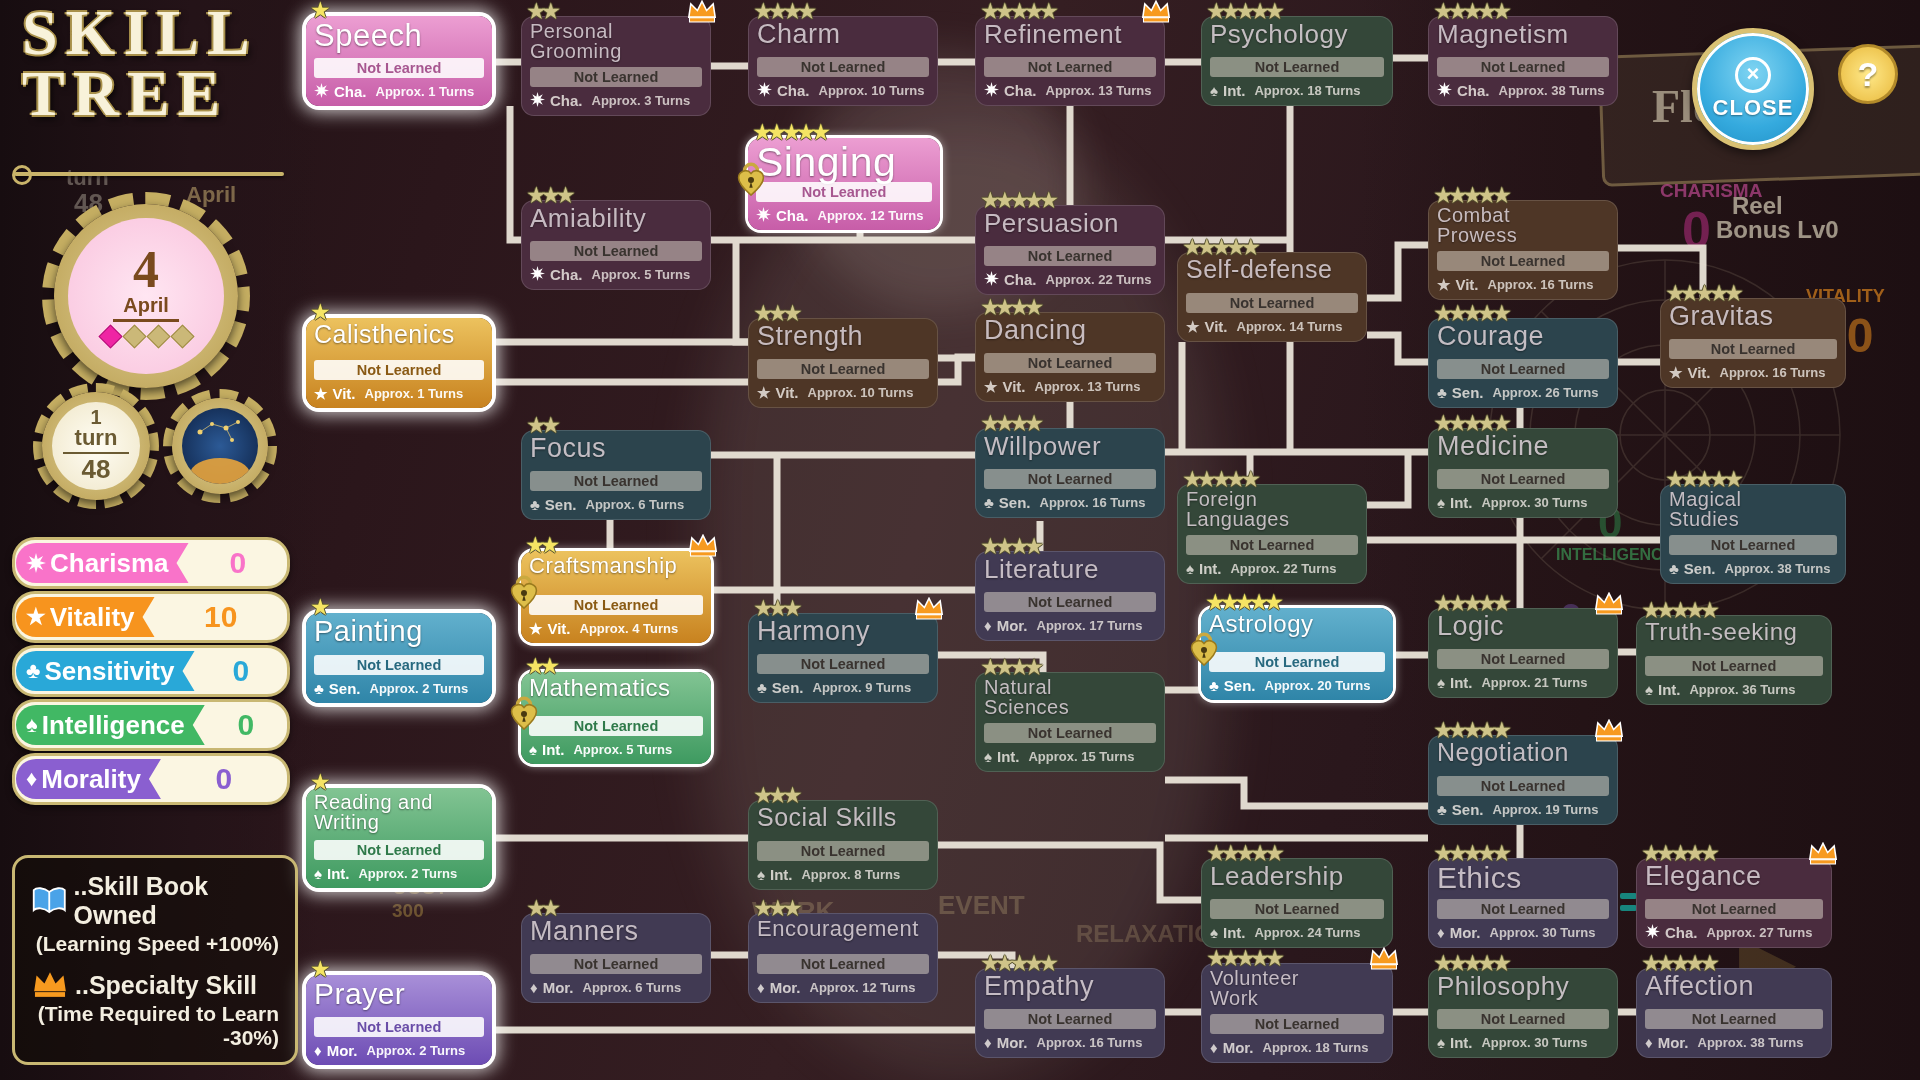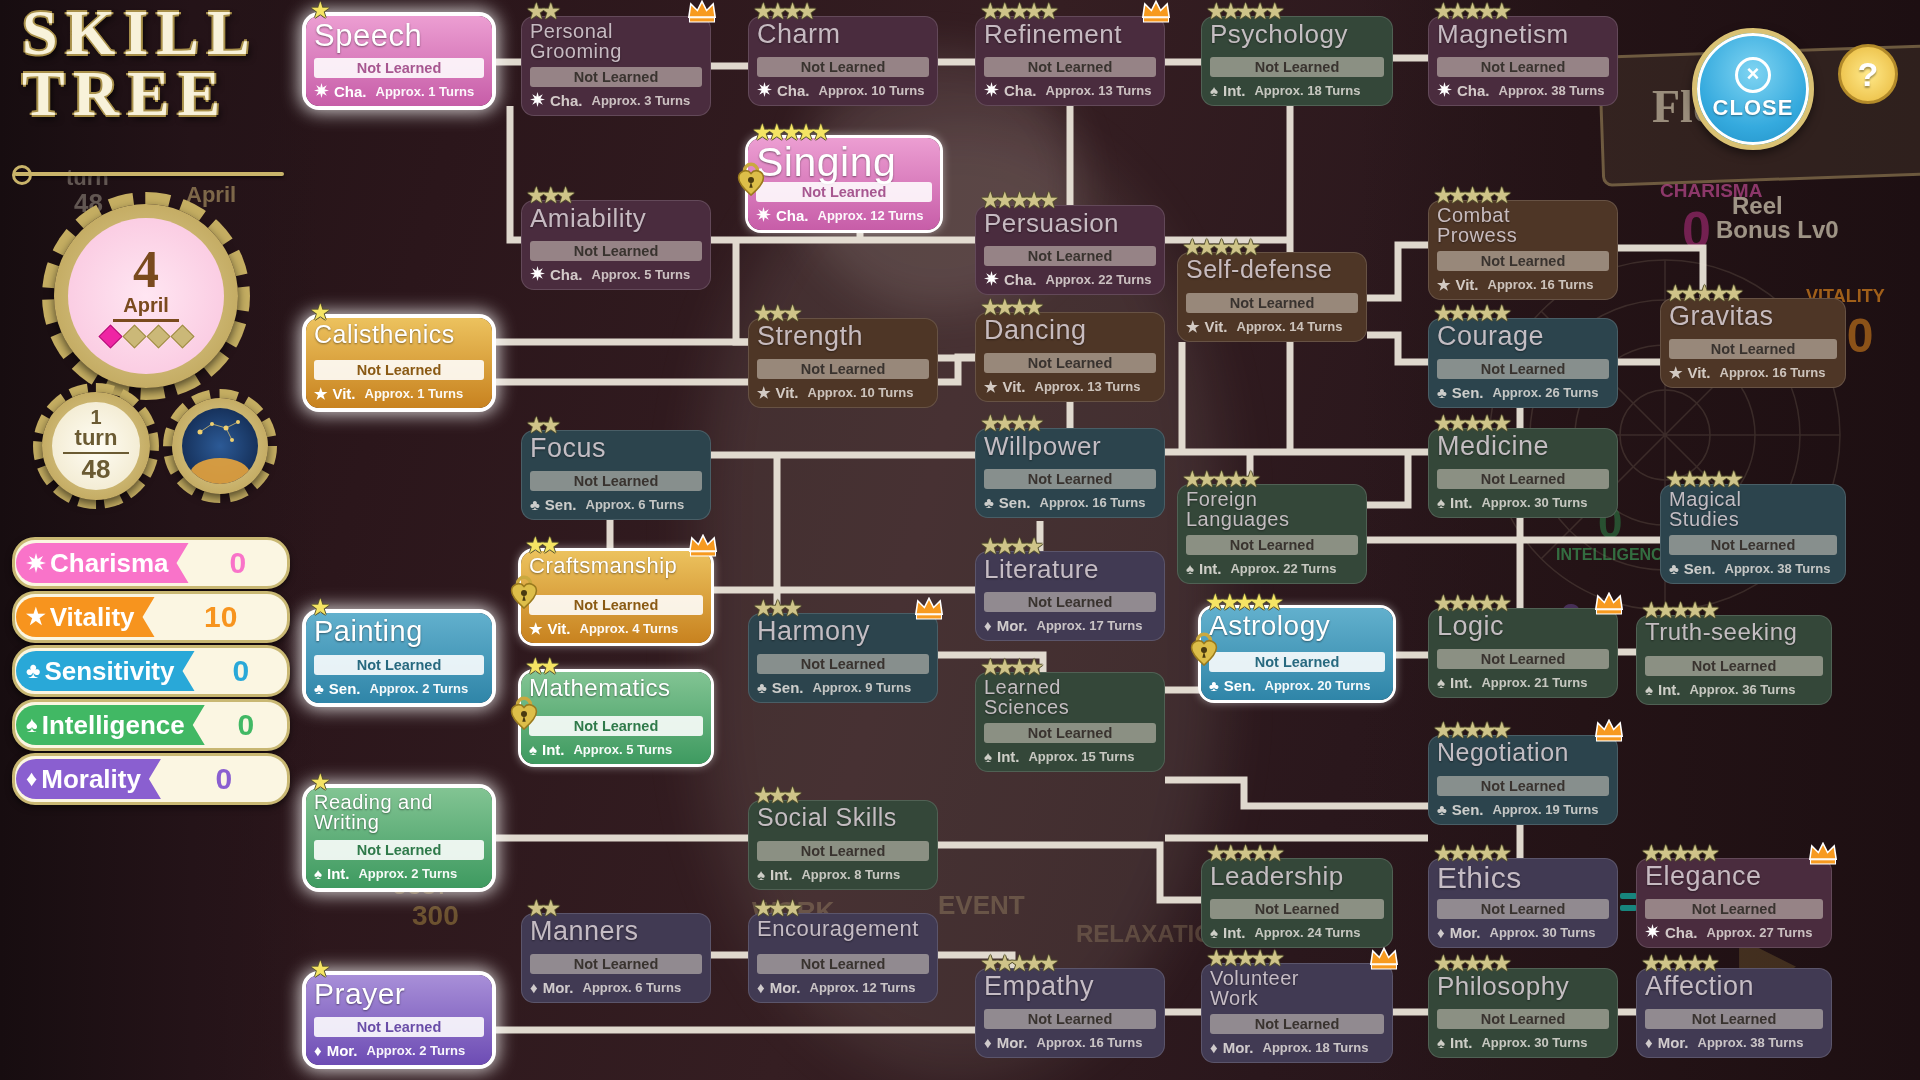--- a/index.html
+++ b/index.html
@@ -137,21 +137,21 @@
       <div class="ghost" style="left: 1510px; top: 282px; font-size: 18px; color: rgb(138, 111, 208); opacity: 0.55;">MORALITY</div>
       <div class="ghost" style="left: 1806px; top: 286px; font-size: 18px; color: rgb(247, 148, 30); opacity: 0.6;">VITALITY</div>
       <div class="ghost" style="left: 1820px; top: 308px; font-size: 48px; color: rgb(247, 148, 30); opacity: 0.5;">10</div>
       <div class="ghost" style="left: 1556px; top: 546px; font-size: 16px; color: rgb(65, 184, 100); opacity: 0.55;">INTELLIGENCE</div>
       <div class="ghost" style="left: 1598px; top: 498px; font-size: 44px; color: rgb(47, 154, 82); opacity: 0.45;">0</div>
       <div class="ghost" style="left: 1742px; top: 552px; font-size: 16px; color: rgb(41, 168, 216); opacity: 0.55;">SENSITIVITY</div>
       <div class="ghost" style="left: 1766px; top: 482px; font-size: 44px; color: rgb(42, 141, 194); opacity: 0.45;">0</div>
       <div class="ghost" style="left: 1560px; top: 596px; font-size: 40px; color: rgb(122, 90, 184); opacity: 0.4;">0</div>
       <div class="ghost" style="left: 366px; top: 842px; font-size: 28px; color: rgb(201, 168, 76); opacity: 0.4;">TAROTS</div>
       <div class="ghost" style="left: 392px; top: 876px; font-size: 20px; color: rgb(201, 168, 76); opacity: 0.4;">COST</div>
-      <div class="ghost" style="left: 392px; top: 900px; font-size: 28px; color: rgb(201, 168, 76); opacity: 0.4; margin-left: 20px;">300</div>
+      <div class="ghost" style="left: 392px; top: 900px; font-size: 19px; color: rgb(201, 168, 76); opacity: 0.4;">300</div>
       <div class="ghost" style="left: 752px; top: 896px; font-size: 26px; color: rgb(216, 194, 138); opacity: 0.25;">WORK</div>
       <div class="ghost" style="left: 938px; top: 890px; font-size: 26px; color: rgb(216, 194, 138); opacity: 0.25;">EVENT</div>
       <div class="ghost" style="left: 1076px; top: 920px; font-size: 24px; color: rgb(216, 194, 138); opacity: 0.22;">RELAXATION</div>
       <div class="ghost" style="left: 1648px; top: 1012px; font-size: 32px; color: rgb(201, 168, 76); opacity: 0.35;">TURN END</div>
       <div class="ghost" style="left: 1740px; top: 920px; font-size: 70px; color: rgb(201, 168, 76); opacity: 0.2;">▶</div>
     </div>
 
   <svg class="wires" width="1920" height="1080" viewBox="0 0 1920 1080">
     <g stroke="#efe9dd" stroke-width="7" fill="none" opacity="0.92">
       <path d="M492 62 H521"></path>
@@ -294,20 +294,38 @@
       </div>
       <div class="pill" style="top: 753px;">
         <div class="pflag" style="background:#8a5fd0">
           <span class="picon">♦</span>
           <span>Morality</span>
         </div>
         <div class="pval" style="color:#8a5fd0">0</div>
       </div>
     </div>
 
+  <div class="legend">
+    <div class="legrow">
+      <svg width="40" height="32" viewBox="0 0 40 32">
+        <path d="M20 6 C14 1 6 1 3 4 V26 C6 23 14 23 20 28 C26 23 34 23 37 26 V4 C34 1 26 1 20 6 Z" fill="#4aa3e8" stroke="#fff" stroke-width="2"></path>
+        <path d="M20 6 V28" stroke="#fff" stroke-width="2"></path>
+      </svg>
+      <span>..Skill Book Owned</span>
+    </div>
+    <div class="legsub">(Learning Speed +100%)</div>
+    <div class="legrow">
+      <svg width="38" height="30" viewBox="0 0 24 18">
+        <path d="M2 13 L3.5 3 L8.5 8 L12 1 L15.5 8 L20.5 3 L22 13 Z" fill="#f79a1f"></path>
+        <rect x="2.5" y="13.5" width="19" height="3" fill="#f79a1f"></rect>
+      </svg>
+      <span>..Specialty Skill</span>
+    </div>
+    <div class="legsub" style="margin-bottom:0">(Time Required to Learn -30%)</div>
+  </div>
 
   <div class="close-btn">
     <div class="close-x">×</div>
     <div class="close-label">CLOSE</div>
   </div>
   <div class="help-btn">?</div>
 
   <div id="node-layer">
       <div class="node cha bright glow" style="left: 306px; top: 16px; width: 186px; height: 90px;">
         <span class="stars">★</span>
@@ -642,38 +660,38 @@
         <div class="ntitle" style="font-size:24px">Mathematics</div>
         <div class="nstatus">Not Learned</div>
         <div class="nstat">
           <span class="sicon"><span>♠</span></span>
           <span class="sname">Int.</span>
           <span class="sturns">Approx. 5 Turns</span>
         </div>
       </div>
       <div class="node int dim" style="left: 975px; top: 672px; width: 190px; height: 100px;">
         <span class="stars">★★★★</span>
-        <div class="ntitle" style="font-size:20px">Learned
+        <div class="ntitle" style="font-size:20px">Natural
 Sciences</div>
         <div class="nstatus">Not Learned</div>
         <div class="nstat">
           <span class="sicon"><span>♠</span></span>
           <span class="sname">Int.</span>
           <span class="sturns">Approx. 15 Turns</span>
         </div>
       </div>
       <div class="node sen bright wborder" style="left: 1201px; top: 608px; width: 192px; height: 92px;">
         <span class="stars">★★★★★</span>
         <svg class="lockicon" viewBox="0 0 26 27">
           <path d="M8 9 V6.5 a5 5 0 0 1 10 0 V9" stroke="#caa93f" stroke-width="2.6" fill="none"></path>
           <path d="M13 25 C6 19 3.5 15.5 3.5 11.8 A5.3 5.3 0 0 1 13 8.5 A5.3 5.3 0 0 1 22.5 11.8 C22.5 15.5 20 19 13 25 Z" fill="#ddbe49" stroke="#9a7a1e" stroke-width="1.2"></path>
           <circle cx="13" cy="13.5" r="2.3" fill="#4a3a10"></circle>
           <path d="M13 14.5 L11.7 19.5 H14.3 Z" fill="#4a3a10"></path>
         </svg>
-        <div class="ntitle" style="font-size:28px">Astrology</div>
+        <div class="ntitle" style="font-size:24px">Astrology</div>
         <div class="nstatus">Not Learned</div>
         <div class="nstat">
           <span class="sicon"><span>♣</span></span>
           <span class="sname">Sen.</span>
           <span class="sturns">Approx. 20 Turns</span>
         </div>
       </div>
       <div class="node int dim" style="left: 1428px; top: 608px; width: 190px; height: 90px;">
         <span class="stars">★★★★★</span>
         <svg class="crown" viewBox="0 0 24 19">

